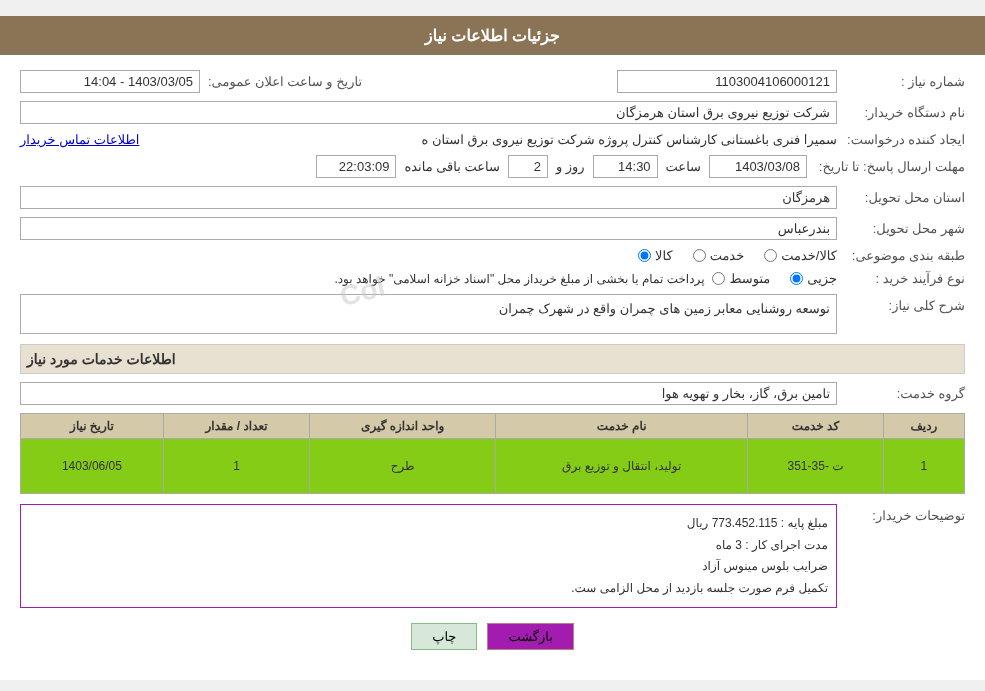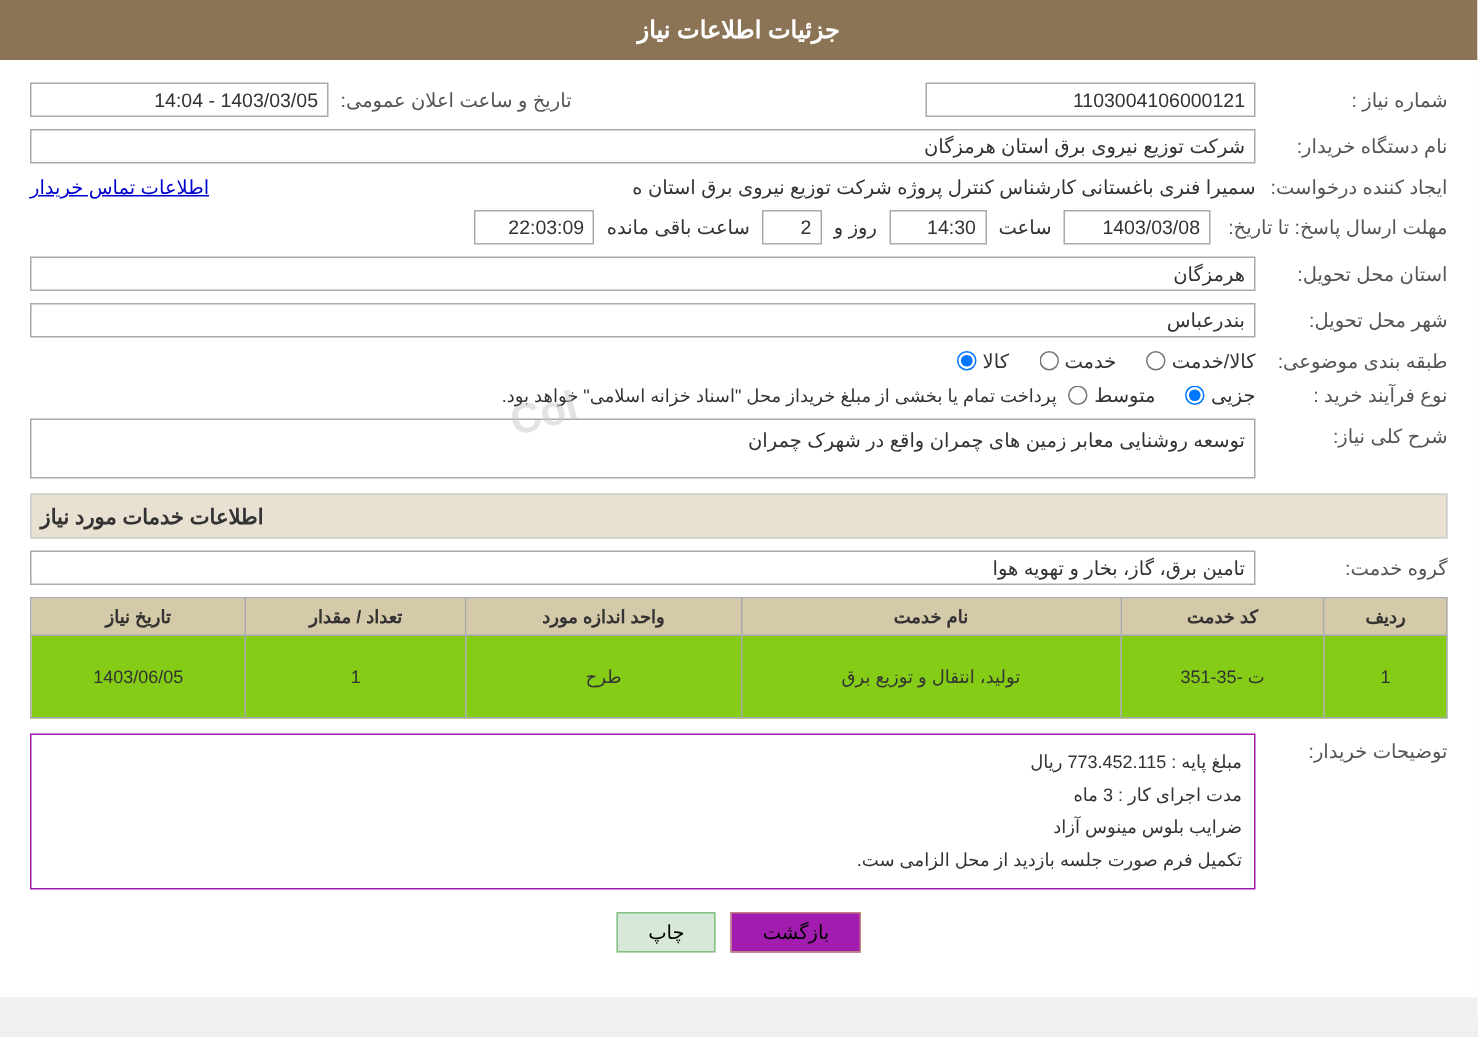--- a/index.html
+++ b/index.html
@@ -5,21 +5,21 @@
     * { box-sizing: border-box; margin: 0; padding: 0; }
     body {
       font-family: Tahoma, Arial, sans-serif;
       font-size: 13px;
       background: #f0f0f0;
       direction: rtl;
       color: #333;
     }
     .page-wrapper {
       max-width: 985px;
-      margin: 0 auto;
+      margin: 16px auto;
       background: #fff;
     }
     .header-bar {
       background: #8B7355;
       color: #fff;
       text-align: center;
       padding: 10px 20px;
       font-size: 16px;
       font-weight: bold;
     }
@@ -180,21 +180,21 @@
 
   <div class="header-bar">جزئیات اطلاعات نیاز</div>
 
   <div class="content">
 
     <div class="form-row">
       <span class="label">شماره نیاز :</span>
       <div class="input-box" style="max-width:220px;">1103004106000121</div>
       <span style="flex:1;"></span>
       <span class="label">تاریخ و ساعت اعلان عمومی:</span>
-      <div class="input-fixed" style="width:199px;">1403/03/05 - 14:04</div>
+      <div class="input-fixed" style="width:180px;">1403/03/05 - 14:04</div>
     </div>
 
     <div class="form-row">
       <span class="label">نام دستگاه خریدار:</span>
       <div class="input-box">شرکت توزیع نیروی برق استان هرمزگان</div>
     </div>
 
     <div class="form-row">
       <span class="label">ایجاد کننده درخواست:</span>
       <span style="color:#333; flex:1;">سمیرا فنری باغستانی کارشناس کنترل پروژه شرکت توزیع نیروی برق استان ه</span>
@@ -266,21 +266,21 @@
       <span class="label">گروه خدمت:</span>
       <div class="input-box">تامین برق، گاز، بخار و تهویه هوا</div>
     </div>
 
     <table class="service-table">
       <thead>
         <tr>
           <th>ردیف</th>
           <th>کد خدمت</th>
           <th>نام خدمت</th>
-          <th>واحد اندازه مورد</th>
+          <th>واحد اندازه گیری</th>
           <th>تعداد / مقدار</th>
           <th>تاریخ نیاز</th>
         </tr>
       </thead>
       <tbody>
         <tr>
           <td>1</td>
           <td>ت -35-351</td>
           <td>تولید، انتقال و توزیع برق</td>
           <td>طرح</td>

